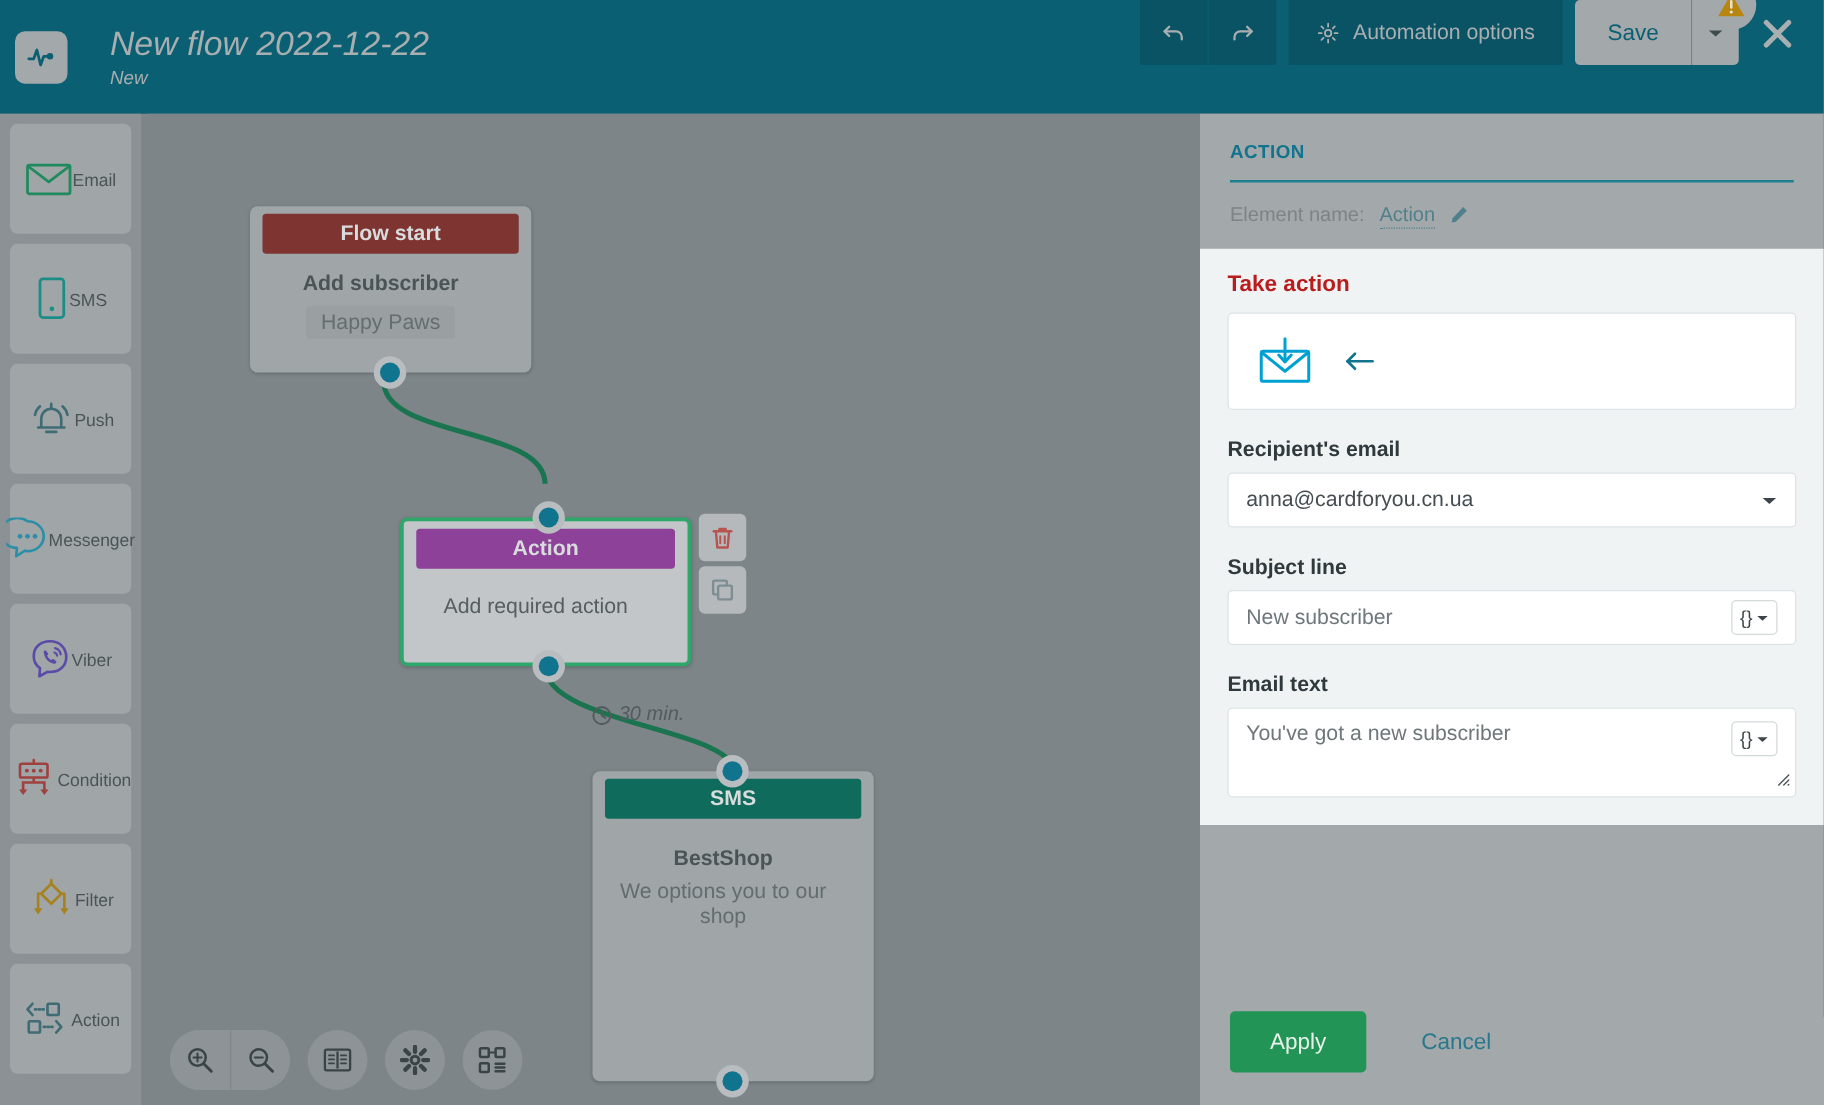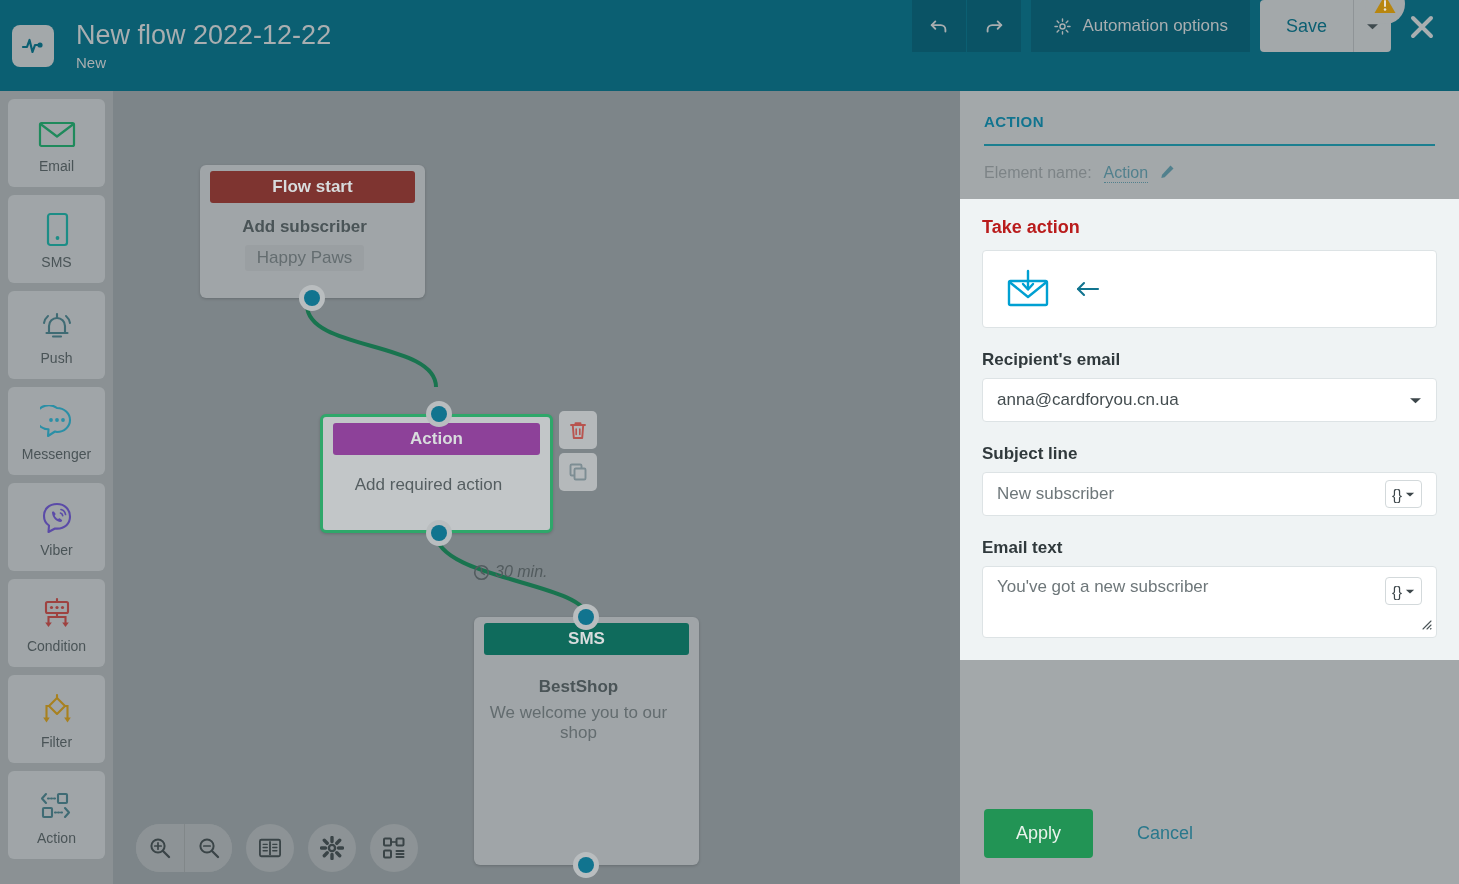--- a/index.html
+++ b/index.html
@@ -12,21 +12,21 @@
 
   
   .header {
     position: absolute; top: 0; left: 0; width: 1459px; height: 91px;
     background: #0b5f72; display: flex; align-items: center;
   }
   .logo-box {
     width: 42px; height: 42px; margin-left: 12px; border-radius: 8px;
     background: #a3a8aa; display: flex; align-items: center; justify-content: center;
   }
-  .title-wrap { margin-left: 22px; }
+  .title-wrap { margin-left: 34px; font-style: italic; }
   .app-title { font-size: 27px; color: #a9aeb0; line-height: 32px; font-weight: 400; }
   .app-subtitle { font-size: 15px; color: #a9aeb0; line-height: 20px; margin-top: 2px; }
   .header-right { margin-left: auto; display: flex; align-items: flex-start; height: 91px; padding-right: 10px; }
   .icon-btn {
     width: 54px; height: 52px; background: #0a5365; border: none;
     display: flex; align-items: center; justify-content: center; cursor: pointer;
   }
   .icon-btn + .icon-btn { margin-left: 1px; }
   .automation-btn {
     height: 52px; margin-left: 10px; background: #0a5365; border: none;
@@ -56,21 +56,21 @@
     cursor: pointer; margin-left: 4px;
   }
 
   
   .sidebar {
     position: absolute; top: 91px; left: 0; width: 113px; height: 793px;
     background: #8b9194; padding-top: 8px; overflow: hidden;
   }
   .side-item {
     width: 97px; height: 88px; margin: 0 auto 8px auto; border-radius: 6px;
-    background: #a0a5a8; display: flex; flex-direction: column;
+    background: #a0a5a8; display: flex; flex-direction: row;
     align-items: center; justify-content: center; cursor: pointer;
   }
   .side-icon { height: 44px; display: flex; align-items: center; justify-content: center; }
   .side-label { font-size: 14px; color: #4a5457; margin-top: 2px; }
 
   
   .canvas {
     position: absolute; top: 91px; left: 118px; right: 0; bottom: 0;
     background: #7d8589; overflow: hidden;
   }
@@ -380,21 +380,21 @@
         <circle cx="9" cy="9" r="7.2" stroke="#525b5e" stroke-width="1.7" fill="none"></circle>
         <path d="M9 4.8 V9 L12 11" stroke="#525b5e" stroke-width="1.7" fill="none" stroke-linecap="round"></path>
       </svg>
       <span>30 min.</span>
     </div>
 
     <div class="node" style="left:356px; top:526px; width:225px; height:248px;">
       <div class="node-head" style="background:#0f6b5c;">SMS</div>
       <div class="node-body" style="padding-top:22px;">
         <div class="node-main">BestShop</div>
-        <div class="node-sub">We welcome you to our shop</div>
+        <div class="node-sub">We options you to our shop</div>
       </div>
       <div class="port" style="left:99px; top:-13px;"></div>
       <div class="port" style="left:99px; bottom:-13px;"></div>
     </div>
 
     <div class="bottom-toolbar">
       <div class="tb-pill">
         <button class="tb-btn">
           <svg width="24" height="24" viewBox="0 0 24 24">
             <circle cx="10" cy="10" r="6.6" stroke="#3a4447" stroke-width="2" fill="none"></circle>

